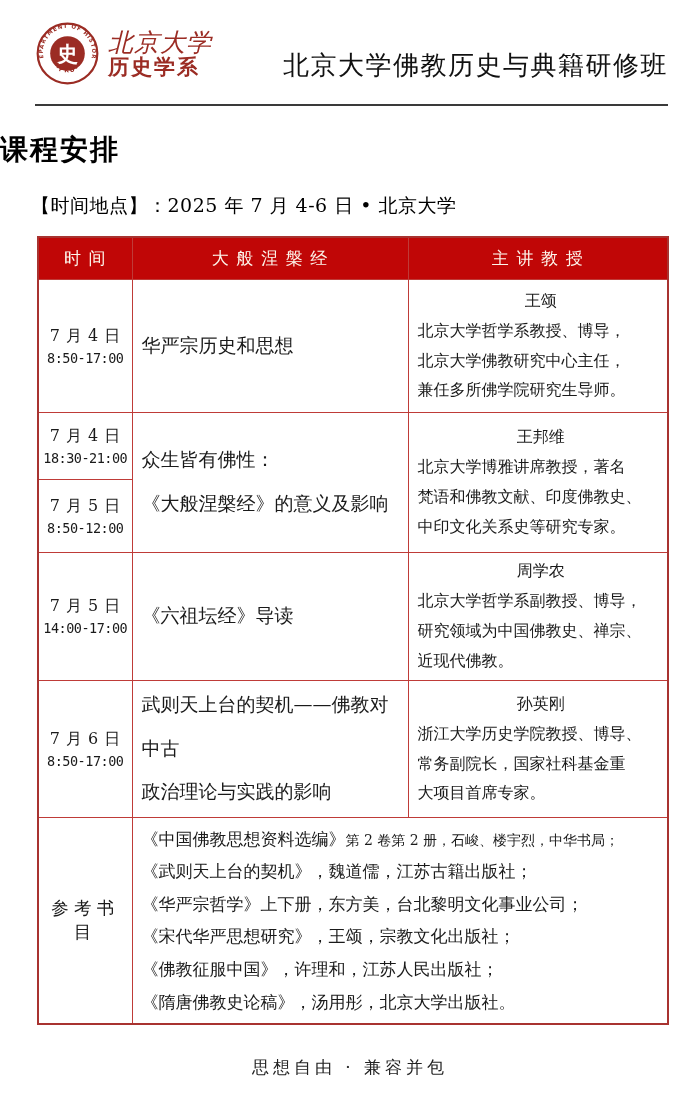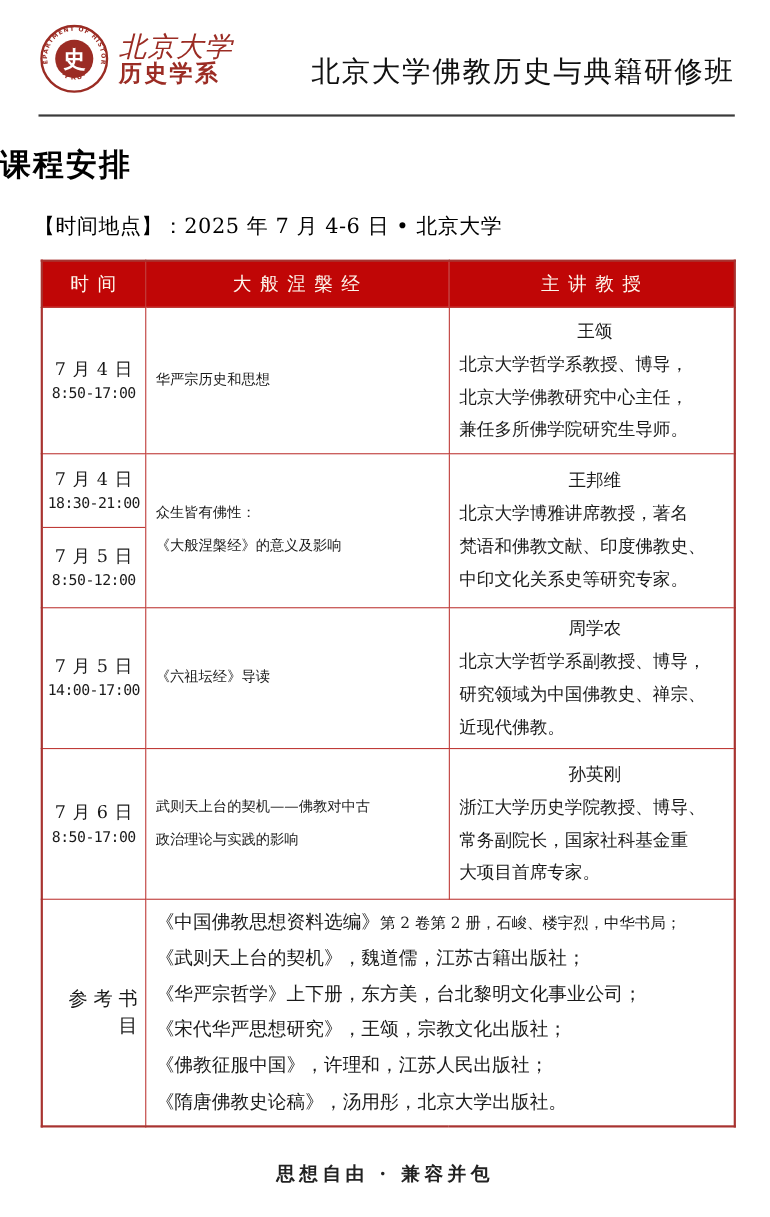--- a/index.html
+++ b/index.html
@@ -54,41 +54,41 @@
   }
   .schedule thead th+th{border-left:1px solid #dd8f8d;}
   .schedule td{vertical-align:middle;}
 
   .time-cell{text-align:center;padding:0;}
   .time-sub{display:flex;flex-direction:column;justify-content:center;gap:3px;}
   .time-sub+.time-sub{border-top:1px solid var(--border-red);}
   .t-date{font-size:16px;letter-spacing:0.5px;}
   .t-range{font-family:"DejaVu Sans Mono","Liberation Mono",monospace;font-size:13.5px;letter-spacing:-0.5px;}
 
-  .topic-cell{padding:0 5px 0 9px;font-size:13px;line-height:2.3;margin-top:28px;}
+  .topic-cell{padding:0 5px 0 9px;font-size:19px;line-height:2.3;margin-top:28px;}
   .lect-cell{padding:0 3px 0 9px;font-size:16px;line-height:1.87;}
   .lect-name{text-align:center;}
 
-  .ref-label{text-align:right;font-size:17.5px;letter-spacing:0.3em;}
+  .ref-label{text-align:center;font-size:17.5px;letter-spacing:0.3em;}
   .ref-cell{padding:5px 3px 5px 9px;font-size:17px;line-height:1.92;}
   .ref-small{font-size:14px;}
 
   
   .r1 .time-cell{height:133px;}
   .r2 .time-cell{height:140px;}
   .r2 .time-sub:first-child{height:66px;}
   .r2 .time-sub:last-child{height:73px;}
   .r3 .time-cell{height:128px;}
   .r4 .time-cell{height:137px;}
   .r5 .ref-label{height:202px;}
 
   
   .footer-motto{
     margin-top:31px;text-align:center;
-    font-size:17px;font-weight:bold;letter-spacing:4px;color:#222;
+    font-size:17px;font-weight:normal;letter-spacing:4px;color:#222;
   }
 </style>
 </head>
 <body>
 
 <div class="page">
 
   <div class="hdr">
     <div class="brand">
       <svg class="seal" viewBox="0 0 64 64">

